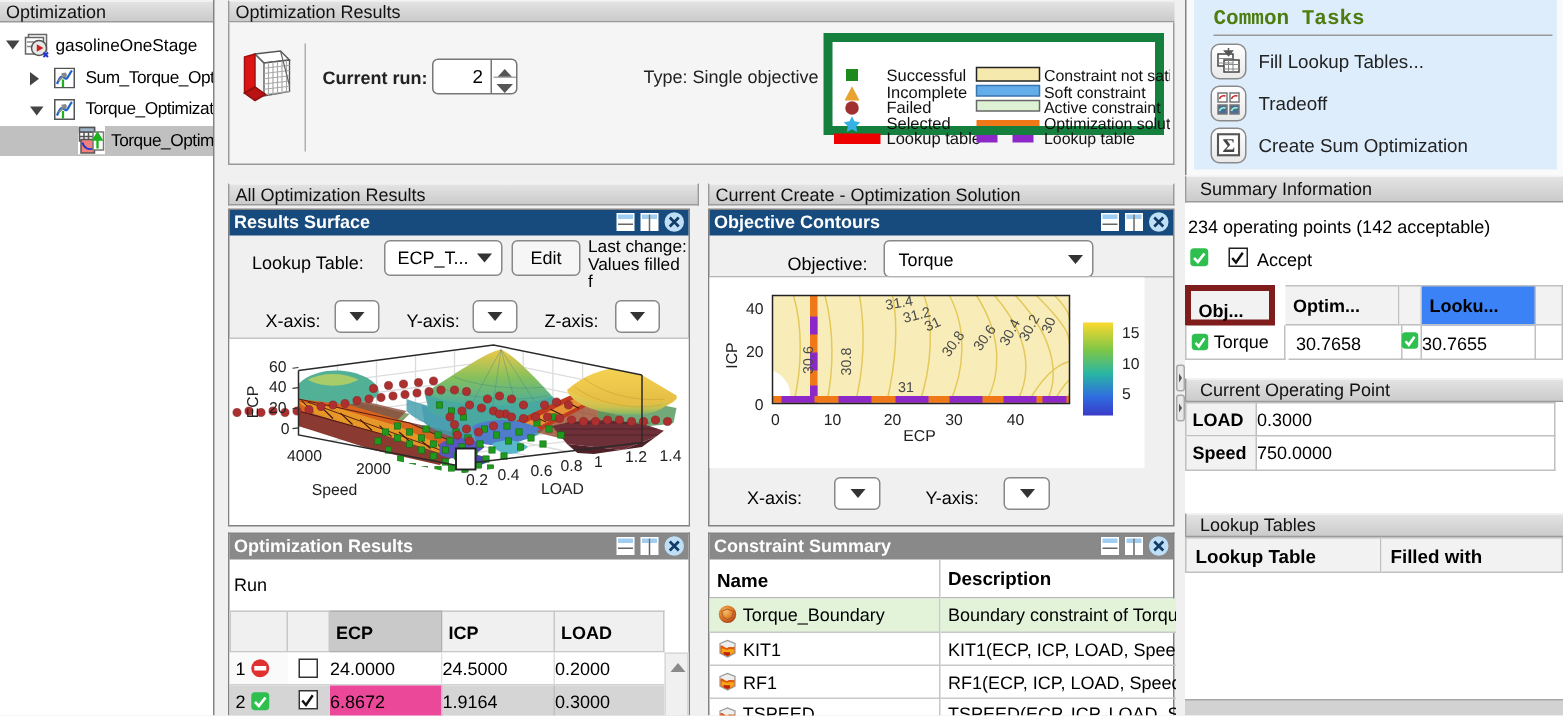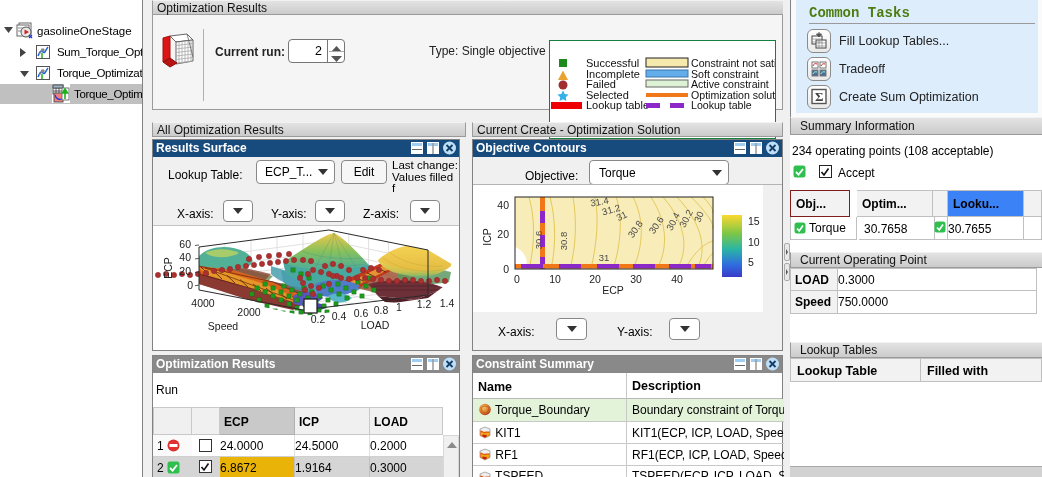--- a/index.html
+++ b/index.html
@@ -12,20 +12,21 @@
 .wicons { position:absolute; right:2px; top:1px; display:flex; gap:2px; }
 .dd { position:absolute; background:#fff; border:1px solid #888; border-radius:4px; }
 .dd .arr { position:absolute; right:6px; top:50%; margin-top:-3px; width:0; height:0; border-left:5px solid transparent; border-right:5px solid transparent; border-top:6px solid #333; }
 .btn { position:absolute; background:#f6f6f6; border:1px solid #888; border-radius:4px; text-align:center; }
 .num { text-align:left; }
 </style>
 </head>
 <body>
 
 <div class="abs" style="left:0;top:0;width:143px;height:477px;background:#fff;border-right:1px solid #828282;overflow:hidden;">
+  <div class="hdr" style="width:100%;height:15px;">Optimization</div>
 
   <div class="abs" style="left:0;top:84px;width:143px;height:20px;background:#c0c0c0;"></div>
 
   <svg class="abs" style="left:4px;top:26px;" width="10" height="8">
       <path d="M0,1 L9,1 L4.5,7 Z" fill="#444"></path>
     </svg>
   <svg class="abs" style="left:15px;top:22px;" width="20" height="17" viewBox="0 0 20 17">
     <rect x="4" y="1" width="12" height="11" fill="#fff" stroke="#666"></rect>
     <rect x="2" y="3" width="12" height="11" fill="#fff" stroke="#666"></rect>
     <line x1="3" y1="6" x2="13" y2="6" stroke="#888"></line>
@@ -97,21 +98,21 @@
     <div class="abs" style="left:0;top:0;width:39px;height:22px;border-right:1px solid #767676;text-align:right;padding:4px 5px 0 0;font-size:12.5px;">2</div>
     <div class="abs" style="left:40px;top:2px;width:15px;height:8px;"><svg width="15" height="8">
           <path d="M2,7 L7.5,1 L13,7 Z" fill="#555"></path>
         </svg></div>
     <div class="abs" style="left:40px;top:11px;width:15px;height:9px;border-top:1px solid #aaa;"><svg width="15" height="9">
           <path d="M2,2 L7.5,8 L13,2 Z" fill="#555"></path>
         </svg></div>
   </div>
   <div class="abs" style="left:276px;top:29px;font-size:12px;color:#222;">Type: Single objective</div>
 
-  <div class="abs" style="left:396px;top:25px;width:227px;height:99px;background:#fff;border:1px solid #15803d;">
+  <div class="abs" style="left:396px;top:7px;width:227px;height:68px;background:#fff;border:6px solid #15803d;">
     <svg width="225" height="83">
       <rect x="9" y="18" width="8" height="8" fill="#1e8a1e"></rect>
       <path d="M8,39 L13,29.5 L18,39 Z" fill="#eaa22e"></path>
       <circle cx="13" cy="44" r="4.5" fill="#a03030"></circle>
       <path d="M13,49.5 l1.7,3.4 3.8,0.6 -2.7,2.7 0.6,3.8 -3.4,-1.8 -3.4,1.8 0.6,-3.8 -2.7,-2.7 3.8,-0.6 Z" fill="#35b1e8"></path>
       <rect x="1" y="61" width="31" height="7" fill="#ee0000"></rect>
       <g font-size="11" fill="#111">
         <text x="36" y="26">Successful</text>
         <text x="36" y="37">Incomplete</text>
         <text x="36" y="47">Failed</text>
@@ -448,21 +449,21 @@
 
     <div class="abs" style="left:0;top:50px;width:39px;height:21px;background:#d5d5d5;padding:4px 0 0 4px;">2 <svg width="13" height="13" style="vertical-align:-2px;">
           <rect x="0.5" y="0.5" width="12" height="12" rx="2.5" fill="#2ebf4f"></rect>
           <path d="M3,7 l2.6,2.6 L10,4" stroke="#fff" stroke-width="1.8" fill="none"></path>
         </svg></div>
     <div class="abs" style="left:39px;top:50px;width:28px;height:21px;background:#d5d5d5;">
         <div style="position:absolute;left:7px;top:3px;width:13px;height:13px;border:1.5px solid #333;background:#fff;"><svg width="10" height="10">
             <path d="M1.5,5 l2.5,3 L8.5,1.5" stroke="#111" stroke-width="1.6" fill="none"></path>
           </svg></div>
       </div>
-    <div class="abs num" style="left:67px;top:50px;width:75px;height:21px;background:#eab308;border-right:1px solid #c0c0c0;padding:4px 6px 0 0;">6.8672</div>
+    <div class="abs num" style="left:67px;top:50px;width:75px;height:21px;background:#ec4899;border-right:1px solid #c0c0c0;padding:4px 6px 0 0;">6.8672</div>
     <div class="abs num" style="left:142px;top:50px;width:75px;height:21px;background:#d5d5d5;border-right:1px solid #c0c0c0;padding:4px 6px 0 0;">1.9164</div>
     <div class="abs num" style="left:217px;top:50px;width:73px;height:21px;background:#d5d5d5;padding:4px 6px 0 0;">0.3000</div>
 
     <div class="abs" style="left:290px;top:28px;width:16px;height:43px;background:#f0f0f0;border:1px solid #d8d8d8;">
       <svg width="14" height="12" style="margin:3px 0 0 1px;">
           <path d="M2,9 L7,3 L12,9 Z" fill="#8a8a8a"></path>
         </svg>
     </div>
   </div>
 </div>
@@ -677,32 +678,32 @@
     <svg width="22" height="22" viewBox="0 0 22 22">
       <rect x="4" y="3.5" width="14" height="14" fill="#fff" stroke="#555" stroke-width="1.4"></rect>
       <text x="7" y="15" font-size="13" font-weight="bold" fill="#444" font-family="Liberation Serif">Σ</text>
     </svg>
   </div>
   <div class="abs" style="left:48px;top:90px;font-size:12.5px;color:#222;">Create Sum Optimization</div>
 </div>
 
 <div class="abs" style="left:790px;top:117px;width:252px;height:135px;background:#fff;">
   <div class="hdr" style="width:100%;height:18px;border-left:1px solid #9a9a9a;padding-left:9px;padding-top:2px;">Summary Information</div>
-  <div class="abs" style="left:2px;top:27px;">234 operating points (108 acceptable)</div>
+  <div class="abs" style="left:2px;top:27px;">234 operating points (142 acceptable)</div>
   <svg class="abs" style="left:3px;top:48px;" width="13" height="13">
       <rect x="0.5" y="0.5" width="12" height="12" rx="2.5" fill="#2ebf4f"></rect>
       <path d="M3,7 l2.6,2.6 L10,4" stroke="#fff" stroke-width="1.8" fill="none"></path>
     </svg>
   <div class="abs" style="left:29px;top:48px;width:13px;height:13px;border:1.5px solid #222;background:#fff;"><svg width="10" height="10">
         <path d="M1.5,5 l2.5,3 L8.5,1.5" stroke="#111" stroke-width="1.6" fill="none"></path>
       </svg></div>
   <div class="abs" style="left:48px;top:49px;">Accept</div>
 
   <div class="abs" style="left:0;top:73px;width:252px;height:50px;">
-    <div class="abs" style="left:0;top:0;width:60px;height:27px;background:#f2f2f2;border:1px solid #7f1d1d;font-weight:bold;padding:6px 0 0 5px;">Obj...</div>
+    <div class="abs" style="left:0;top:0;width:60px;height:27px;background:#f2f2f2;border:4px solid #7f1d1d;font-weight:bold;padding:6px 0 0 5px;">Obj...</div>
     <div class="abs" style="left:67px;top:0;width:76px;height:27px;background:#f2f2f2;border:1px solid #c0c0c0;border-left:none;font-weight:bold;padding:6px 0 0 5px;">Optim...</div>
     <div class="abs" style="left:143px;top:0;width:15px;height:27px;background:#f2f2f2;border:1px solid #c0c0c0;border-left:none;"></div>
     <div class="abs" style="left:158px;top:0;width:76px;height:27px;background:#3b82f6;border:1px solid #c0c0c0;border-left:none;font-weight:bold;padding:6px 0 0 5px;">Looku...</div>
     <div class="abs" style="left:234px;top:0;width:18px;height:27px;background:#f2f2f2;border:1px solid #c0c0c0;border-left:none;"></div>
     <div class="abs" style="left:0;top:27px;width:67px;height:23px;border:1px solid #c0c0c0;border-top:none;padding:4px 0 0 3px;"><svg width="12" height="12" style="vertical-align:-2px;">
           <rect x="0.5" y="0.5" width="11" height="11" rx="2.5" fill="#2ebf4f"></rect>
           <path d="M3,6.5 l2.2,2.4 L9,3.5" stroke="#fff" stroke-width="1.7" fill="none"></path>
         </svg> Torque</div>
     <div class="abs" style="left:69px;top:27px;width:76px;height:23px;border-bottom:1px solid #c0c0c0;border-right:1px solid #c0c0c0;padding:5px 0 0 5px;">30.7658</div>
     <div class="abs" style="left:143px;top:27px;width:15px;height:23px;border-bottom:1px solid #c0c0c0;border-right:1px solid #c0c0c0;padding:4px 0 0 1px;"><svg width="12" height="12">

